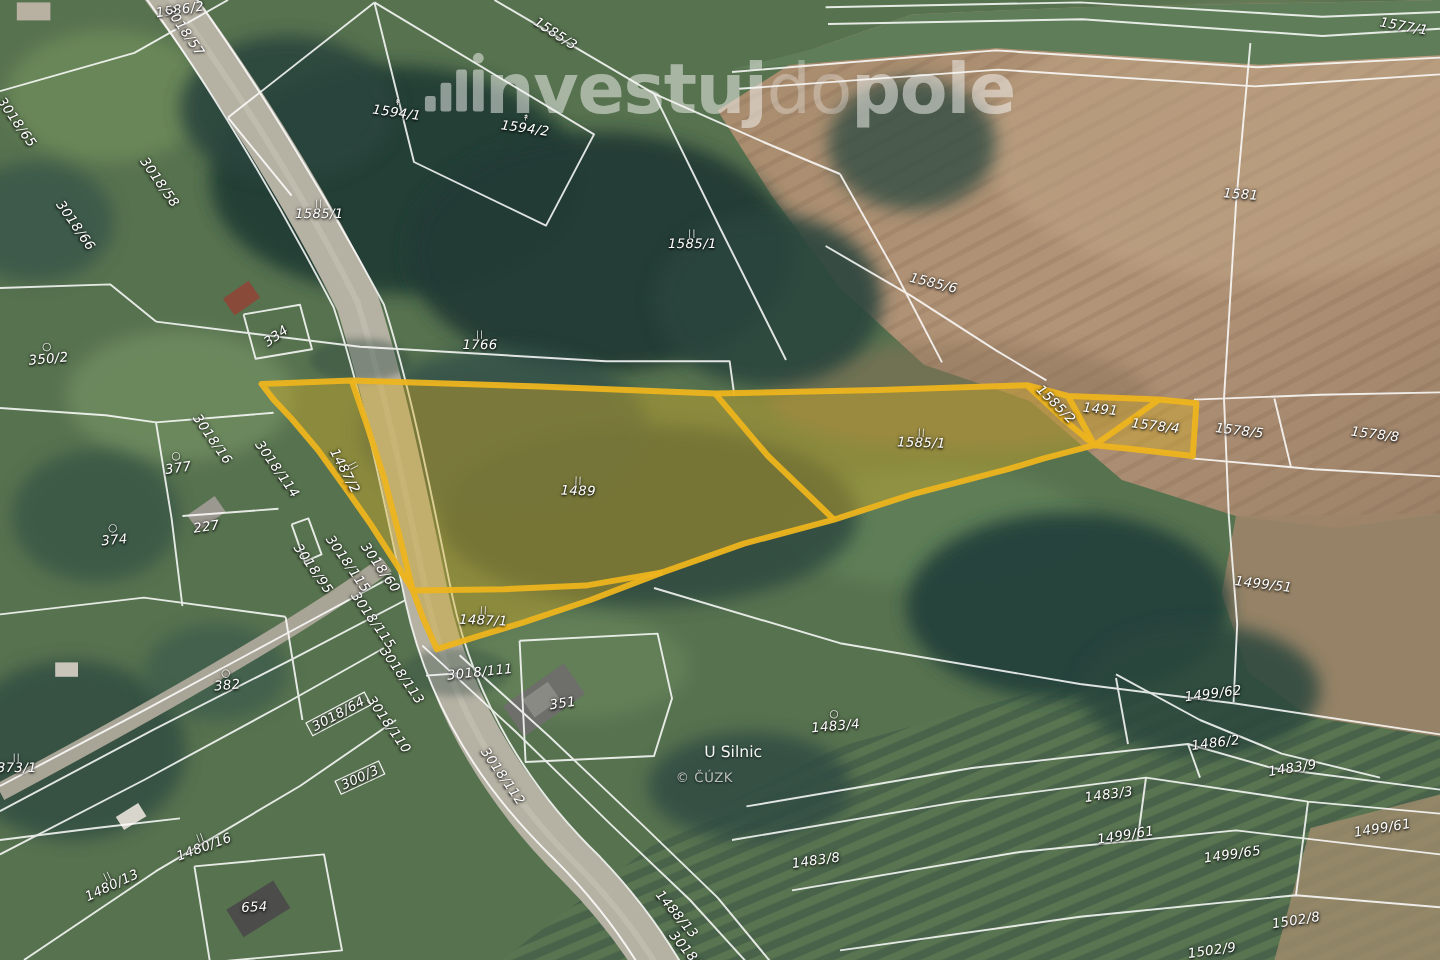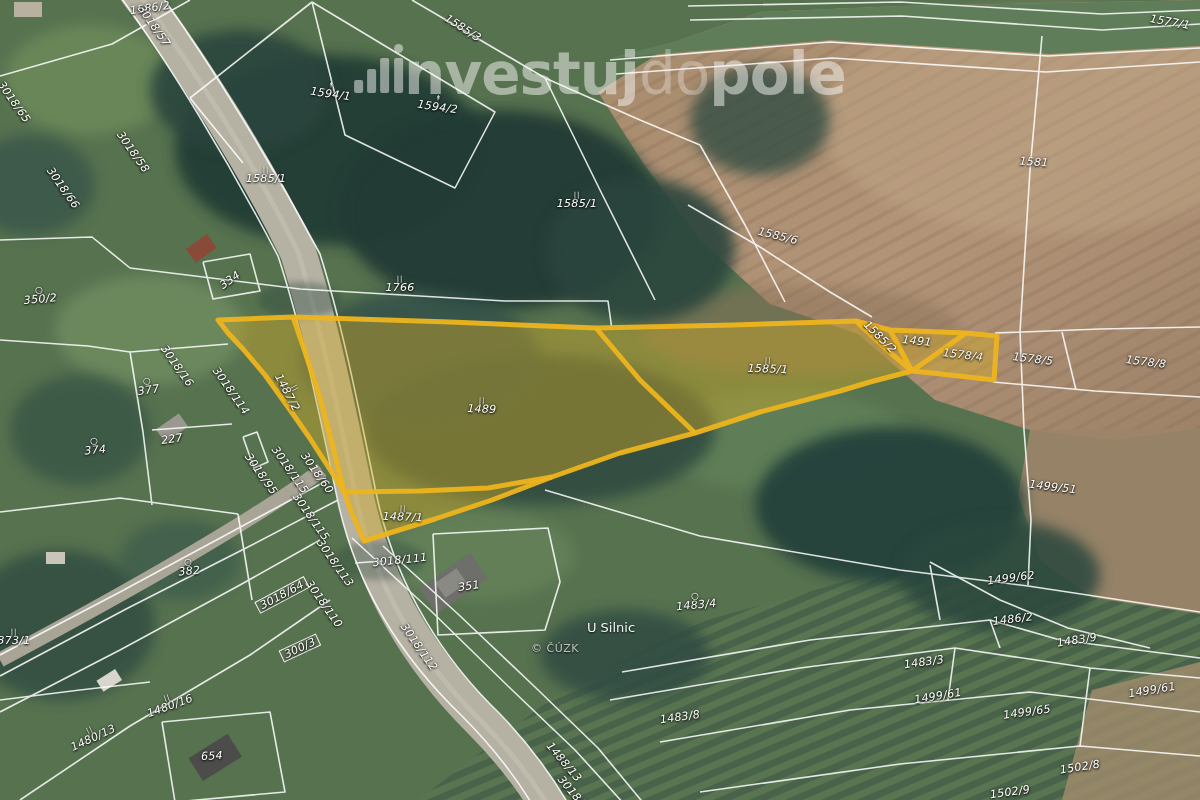--- a/index.html
+++ b/index.html
@@ -371,21 +371,21 @@
         <span class="sym sym-ii">||</span>
         <span>1480/13</span>
       </div>
       <div class="plabel" style="left: 169px; top: 703px; transform: translate(-50%, -50%) rotate(-20deg);">
         <span class="sym sym-ii">||</span>
         <span>1480/16</span>
       </div>
     </div>
 
   <div class="maptext" style="left:587px;top:627px;">U Silnic</div>
-  <div class="maptext copyright" style="left:531px;top:648px;">© ČÚZK</div>
+  <div class="maptext copyright" style="left:563px;top:648px;">© ČÚZK</div>
 
   <div class="wm">
     <span class="wm-bars">
       <i class="b1"></i>
         <i class="b2"></i>
         <i class="b3"></i>
     </span>
     <span class="wm-i">
       <span class="dot"></span>
         <span class="stem"></span>

